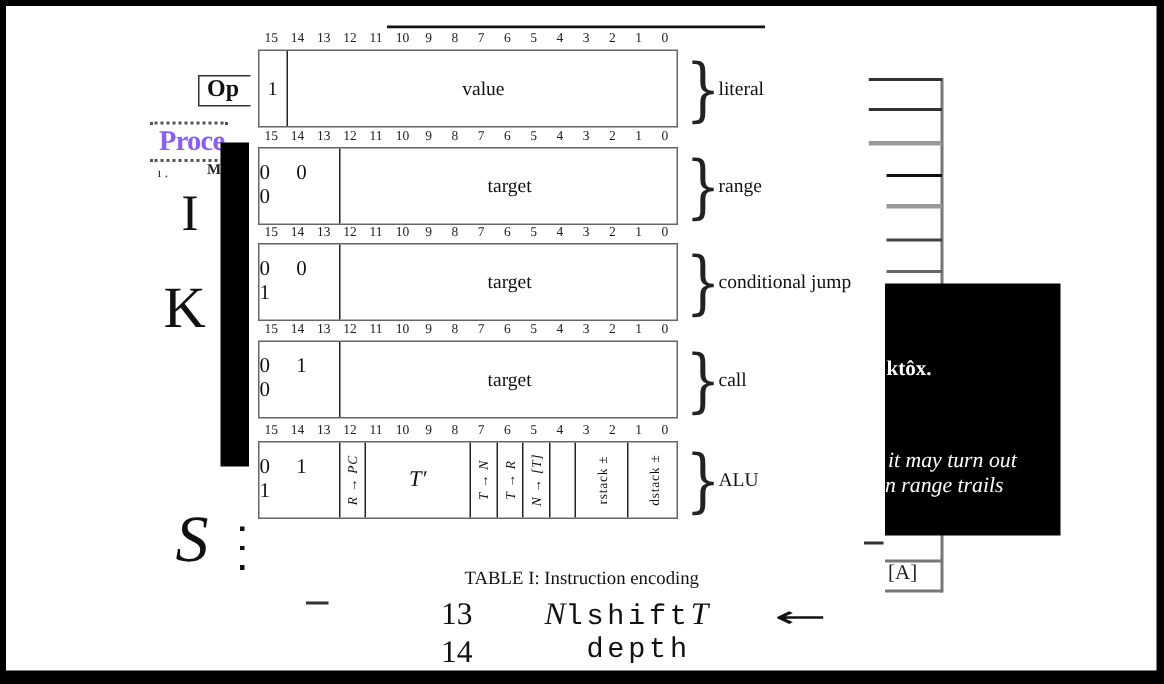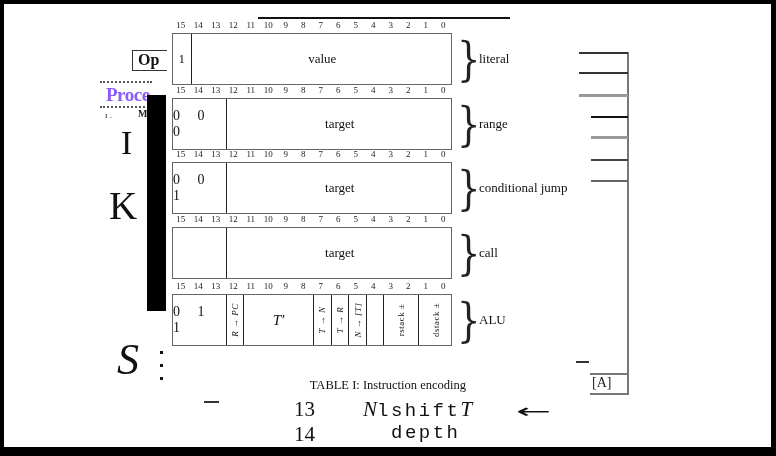--- a/index.html
+++ b/index.html
@@ -189,20 +189,23 @@
         <span class="bitnum">7</span>
         <span class="bitnum">6</span>
         <span class="bitnum">5</span>
         <span class="bitnum">4</span>
         <span class="bitnum">3</span>
         <span class="bitnum">2</span>
         <span class="bitnum">1</span>
         <span class="bitnum">0</span>
       </div>
       <div class="bitbox" style="left: 172px; top: 227px; width: 280px; height: 52px;">
+        <div class="field f-spaced" style="left: 0px; width: 52.5px;">
+          <span class="ftext">0 1 0</span>
+        </div>
         <div class="field f-plain" style="left: 52.5px; width: 227.5px; border-left: 1px solid rgb(34, 34, 34);">
           <span class="ftext">target</span>
         </div>
       </div>
       <div class="brace" style="left: 454px; top: 227px;">}</div>
       <div class="rowlabel" style="left: 479px; top: 227px;">call</div>
       <div class="bitnums" style="left: 172px; top: 281px; width: 280px;">
         <span class="bitnum">15</span>
         <span class="bitnum">14</span>
         <span class="bitnum">13</span>
@@ -265,19 +268,24 @@
       <div class="arrow-glyph" style="left: 516px; top: 399px;">←</div>
       <div class="lnum" style="left: 289px; top: 422px;">14</div>
       <div class="lsegs" style="left: 391px; top: 422px;">
         <span class="seg-code">depth</span>
       </div>
     </div>
   <div class="dash" style="left:204px;top:401px;width:15px;height:2px;"></div>
 
   <div class="blackbar"></div>
 
+  <div class="panel">
+    <div class="panel-t1">ktôx.</div>
+    <div class="panel-t2">it may turn out</div>
+    <div class="panel-t3">n range trails</div>
+  </div>
 
   <div class="frame" style="left:0;top:0;width:776px;height:4px;"></div>
   <div class="frame" style="left:0;top:0;width:4px;height:456px;"></div>
   <div class="frame" style="left:771px;top:0;width:5px;height:456px;"></div>
   <div class="frame" style="left:0;top:447px;width:776px;height:9px;"></div>
 
 </div>
 
 </body></html>

